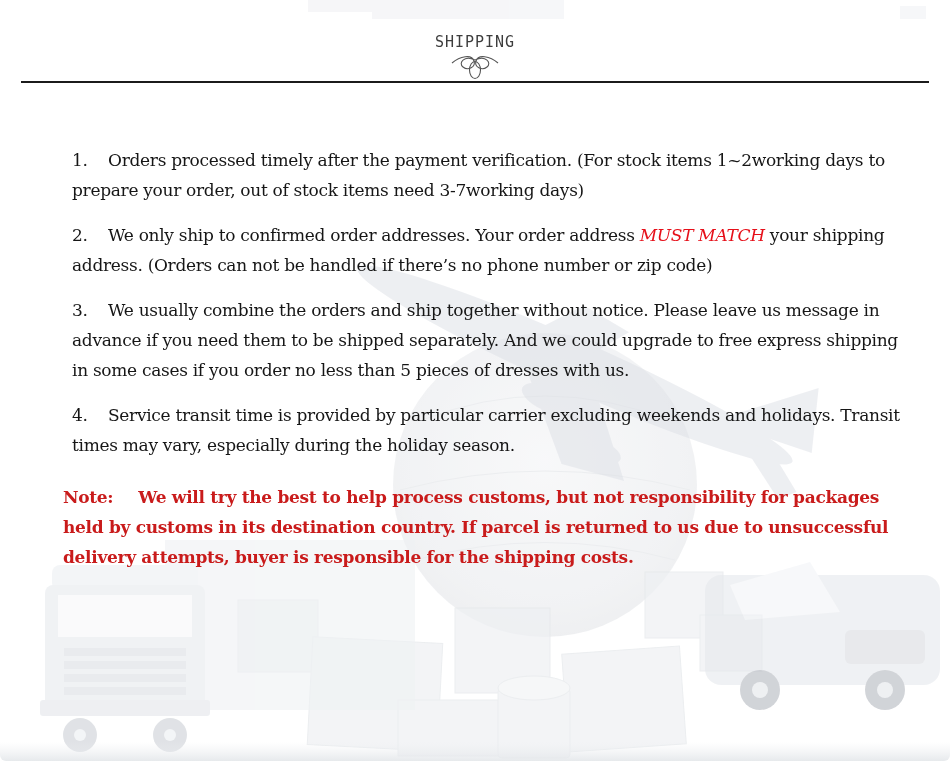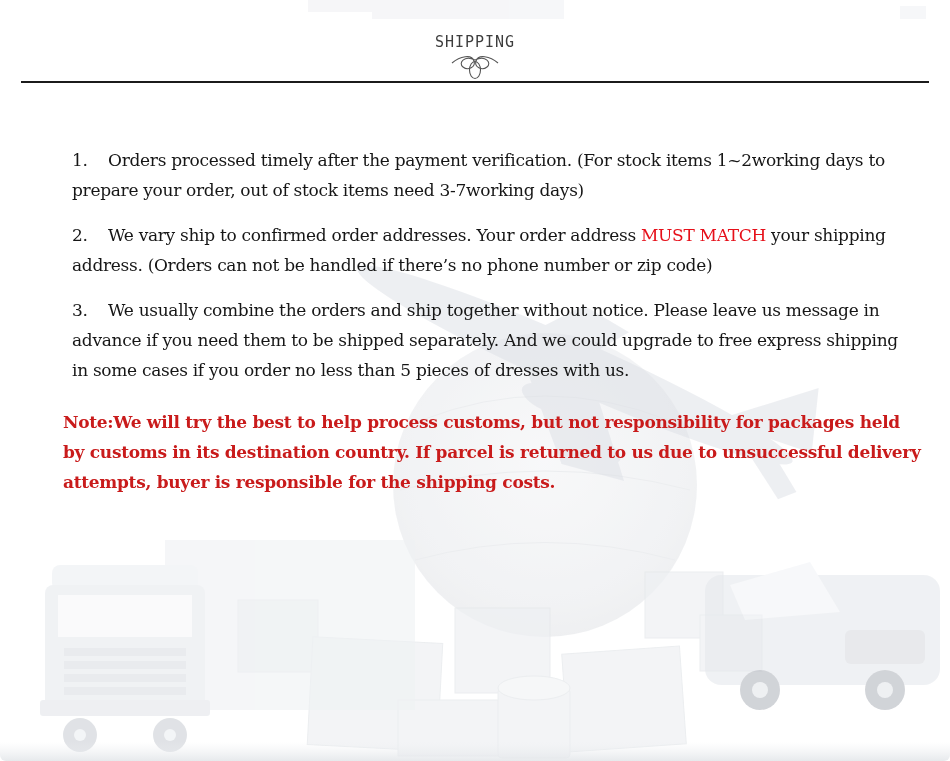--- a/index.html
+++ b/index.html
@@ -35,31 +35,31 @@
   }
   .content { position: relative; z-index: 1; padding: 47px 28px 0 57px; }
   .policy {
     margin: 15px;
     font-size: 17px;
     letter-spacing: -0.3px;
     line-height: 30px;
     color: var(--body-text, #161616);
   }
   .num { display: inline-block; min-width: 36px; }
-  .highlight { color: var(--highlight-red, #e60f19); }
+  .highlight { color: var(--highlight-red, #e60f19); font-style: italic; }
   .note {
     margin: 22px 0 0 0;
     padding-left: 6px;
     font-size: 17px;
     letter-spacing: -0.3px;
     line-height: 30px;
     font-weight: bold;
     color: var(--note-red, #c91b1b);
   }
-  .note-label { margin-right: 0; }
+  .note-label { margin-right: 25px; }
 </style>
 </head>
 <body>
 
 <div class="page">
 
   <svg class="bg" width="950" height="761" viewBox="0 0 950 761" aria-hidden="true">
     <defs>
       <radialGradient id="globeGrad" cx="50%" cy="42%" r="60%">
         <stop offset="0%" stop-color="#f3f4f6"></stop>
@@ -156,22 +156,23 @@
         <path d="M98,9 C90,2 78,0 76,7 C74,13 82,17 87,13 C92,9 86,1 75,6" fill="none" stroke="#555" stroke-width="1.1"></path>
         <ellipse cx="75" cy="16" rx="5.5" ry="8.5" fill="none" stroke="#555" stroke-width="1.1"></ellipse>
       </svg>
     </div>
     <div class="divider"></div>
   </header>
 
   <main class="content">
     <div id="policy-list">
         <p class="policy"><span class="num">1.</span><span>Orders processed timely after the payment verification. (For stock items 1~2working days to prepare your order, out of stock items need 3-7working days)</span></p>
-        <p class="policy"><span class="num">2.</span><span>We vary ship to confirmed order addresses. Your order address </span><span class="highlight">MUST MATCH</span><span> your shipping address.  (Orders can not be handled if there’s no phone number or zip code)</span></p>
+        <p class="policy"><span class="num">2.</span><span>We only ship to confirmed order addresses. Your order address </span><span class="highlight">MUST MATCH</span><span> your shipping address.  (Orders can not be handled if there’s no phone number or zip code)</span></p>
         <p class="policy"><span class="num">3.</span><span>We usually combine the orders and ship together without notice. Please leave us message in advance if you need them to be shipped separately. And we could upgrade to free express shipping in some cases if you order no less than 5 pieces of dresses with us.</span></p>
+        <p class="policy"><span class="num">4.</span><span>Service transit time is provided by particular carrier excluding weekends and holidays. Transit times may vary, especially during the holiday season.</span></p>
       </div>
 
     <p class="note">
       <span class="note-label">Note:</span><span>We will try the best to help process customs, but not responsibility for packages held by customs in its destination country. If parcel is returned to us due to unsuccessful delivery attempts, buyer is responsible for the shipping costs.</span>
     </p>
   </main>
 
 </div>
 
 </body></html>

